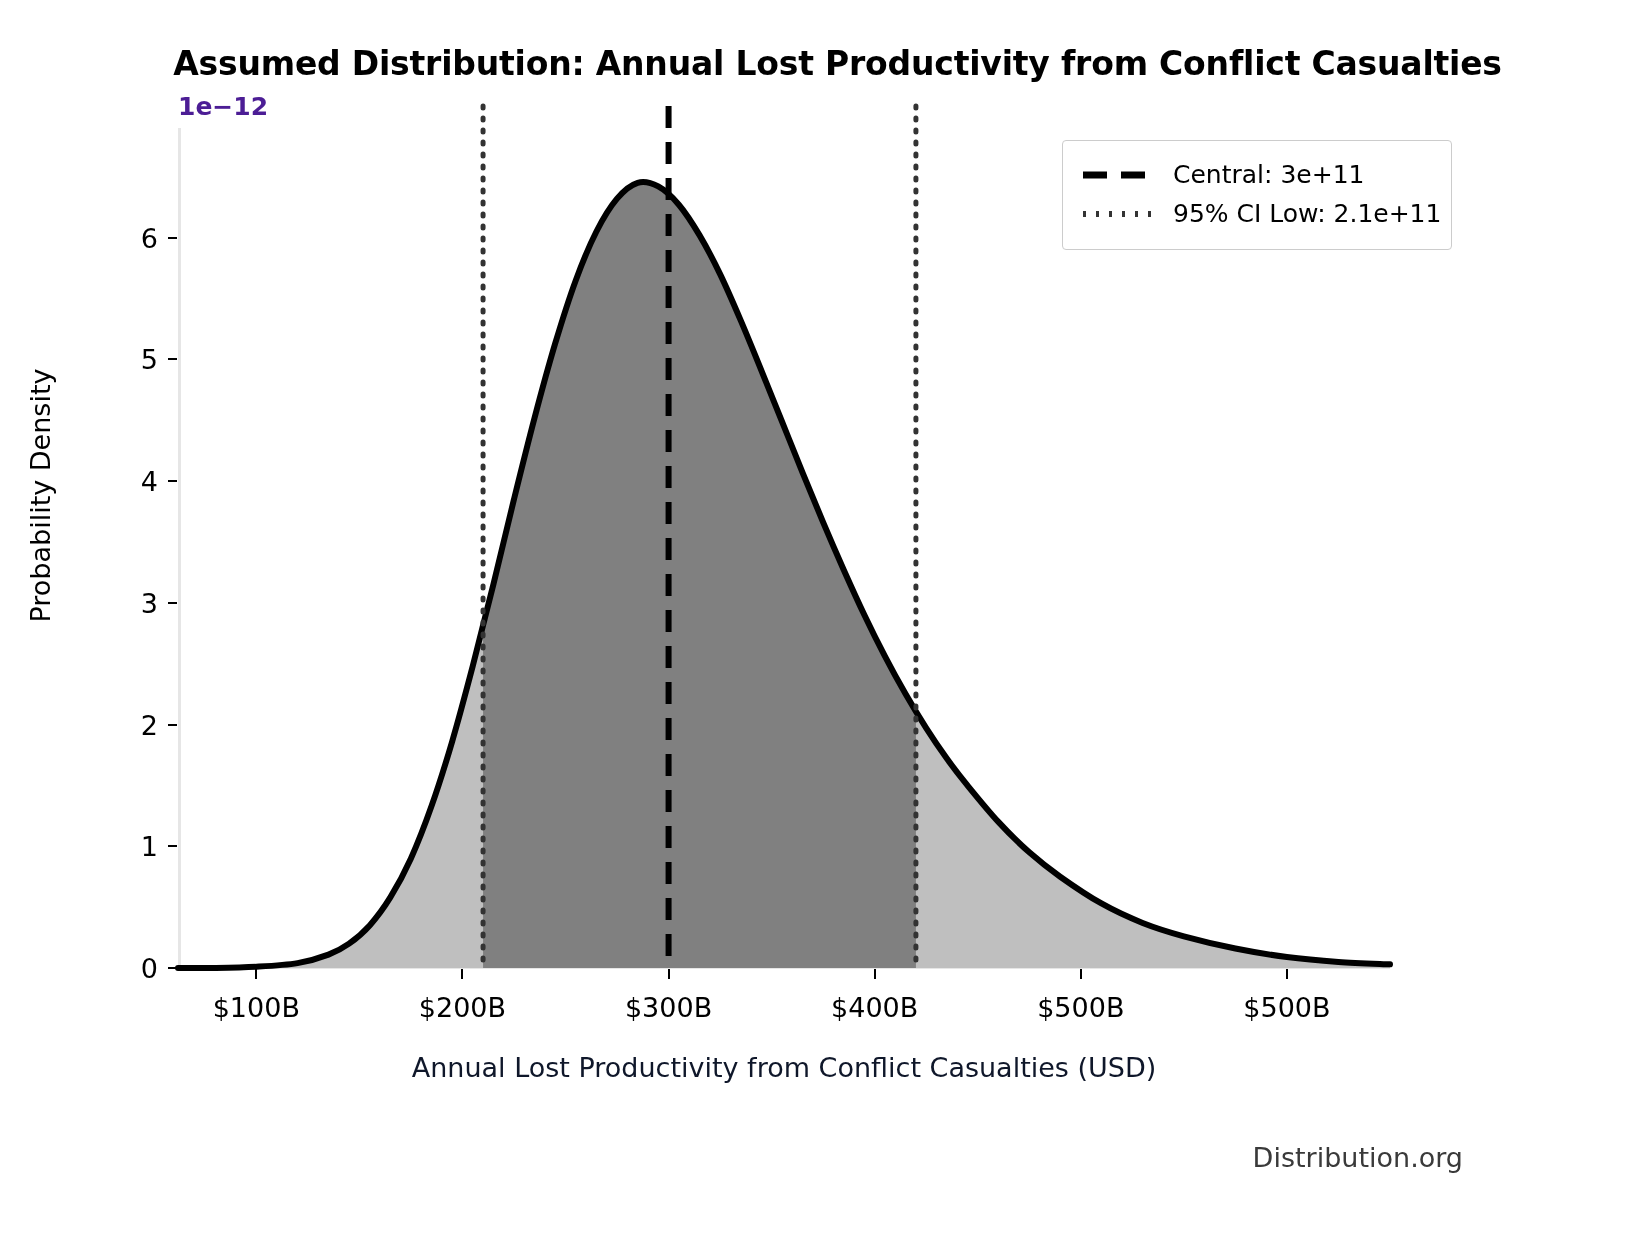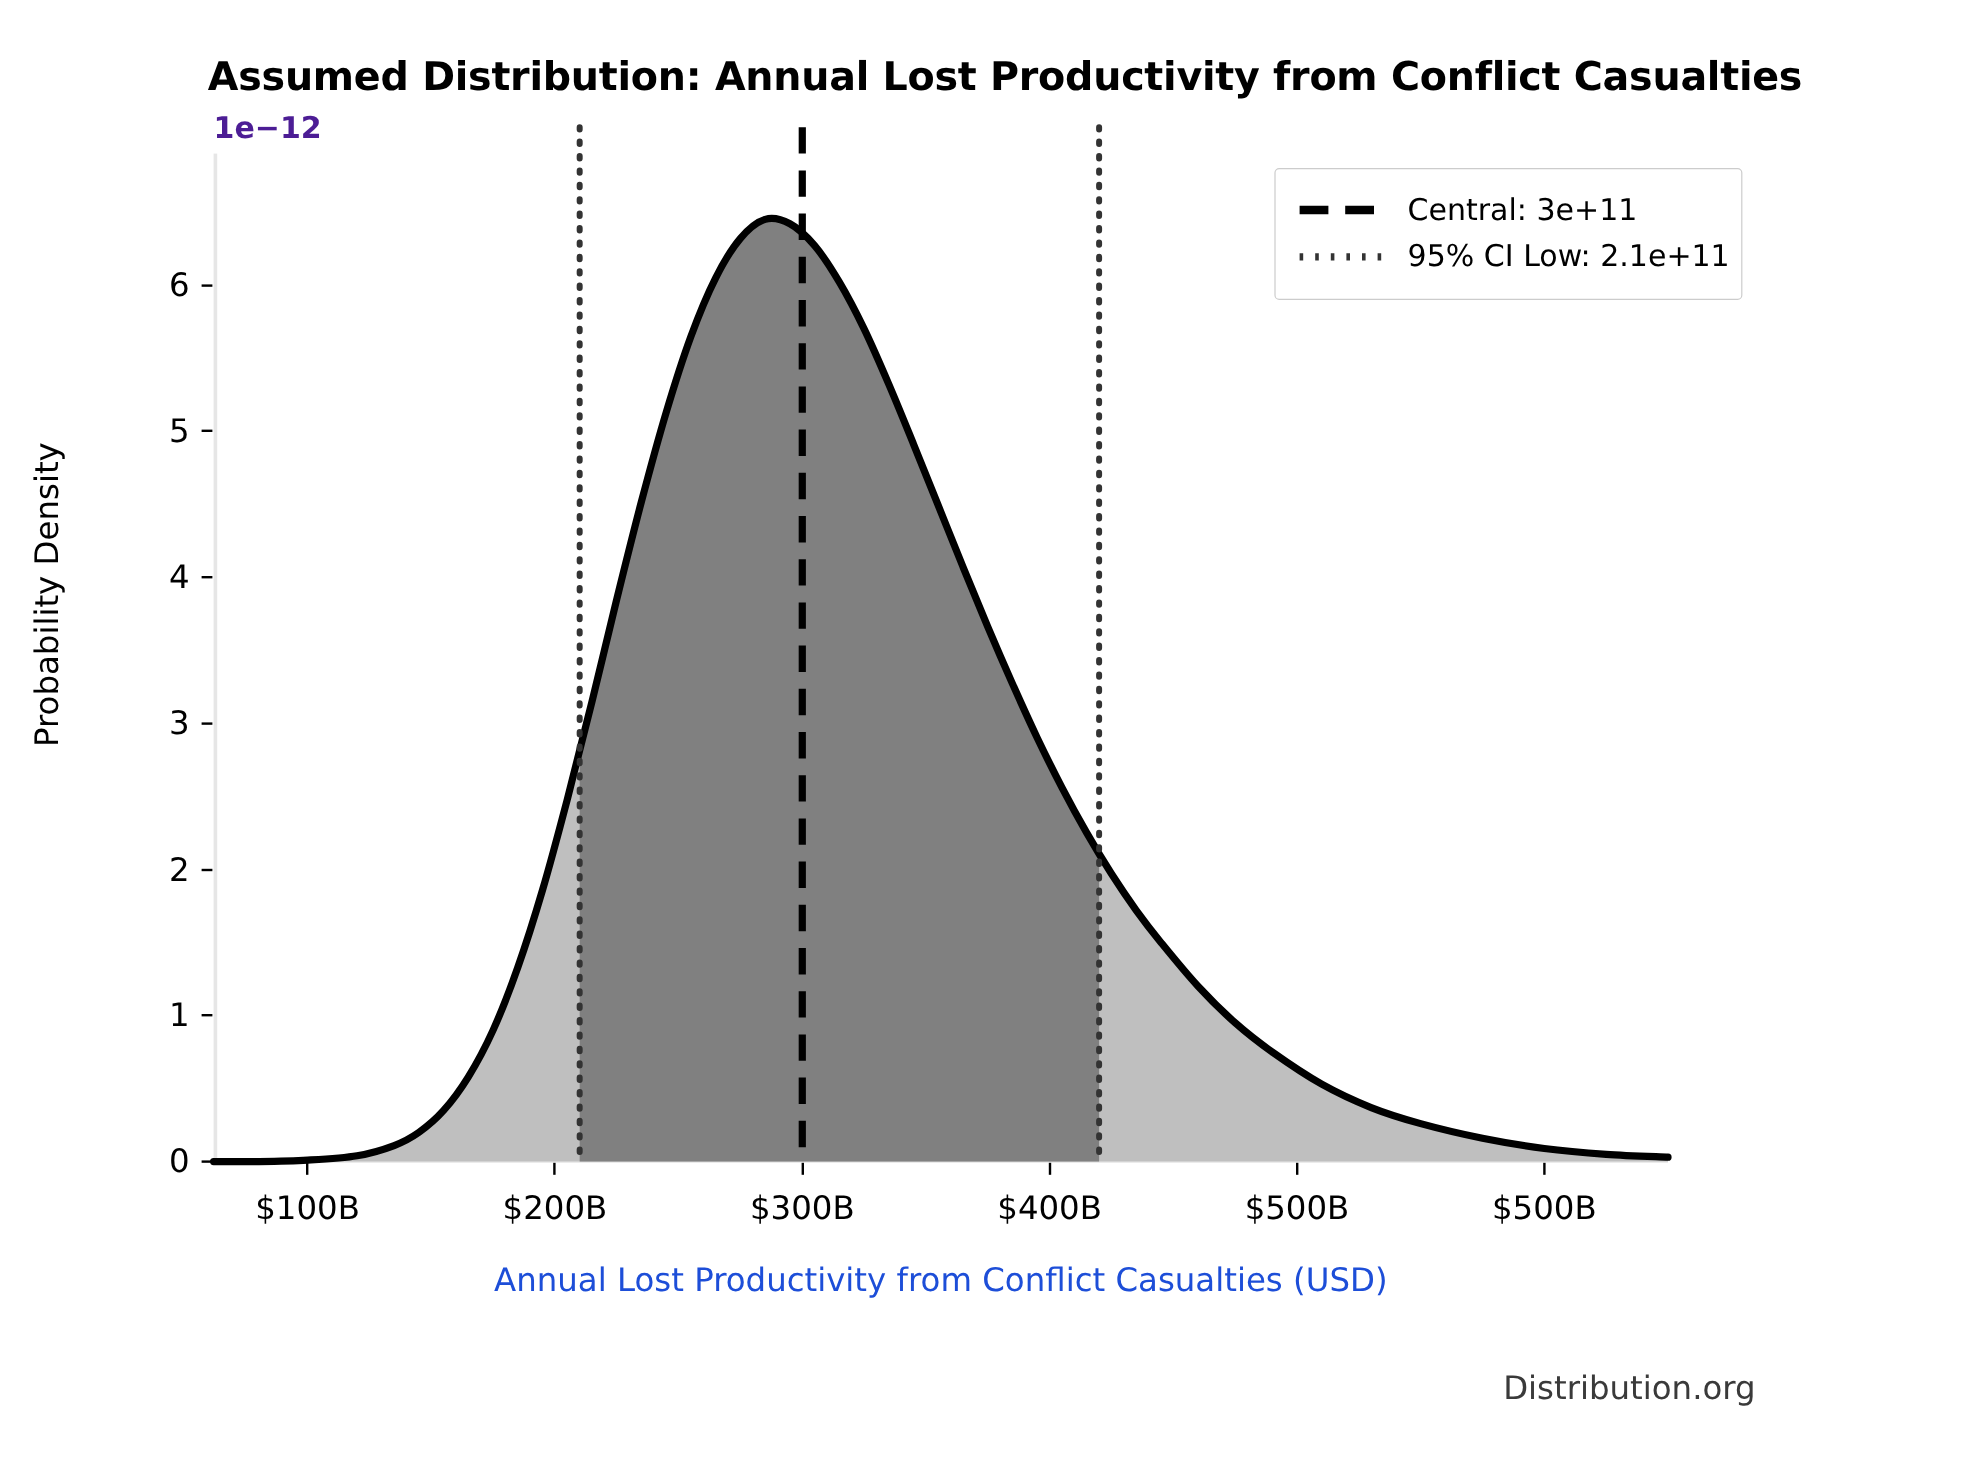--- a/index.html
+++ b/index.html
@@ -119,21 +119,21 @@
   }
 
   
   .xaxis-label {
     position: absolute;
     left: 0;
     top: 1052px;
     width: 1568px;
     text-align: center;
     font-size: 27px;
-    color: #1d4ed8;
+    color: #0f172a;
     white-space: nowrap;
   }
   .yaxis-label {
     position: absolute;
     left: -210px;
     top: 480px;
     width: 500px;
     text-align: center;
     font-size: 27px;
     color: #000000;

